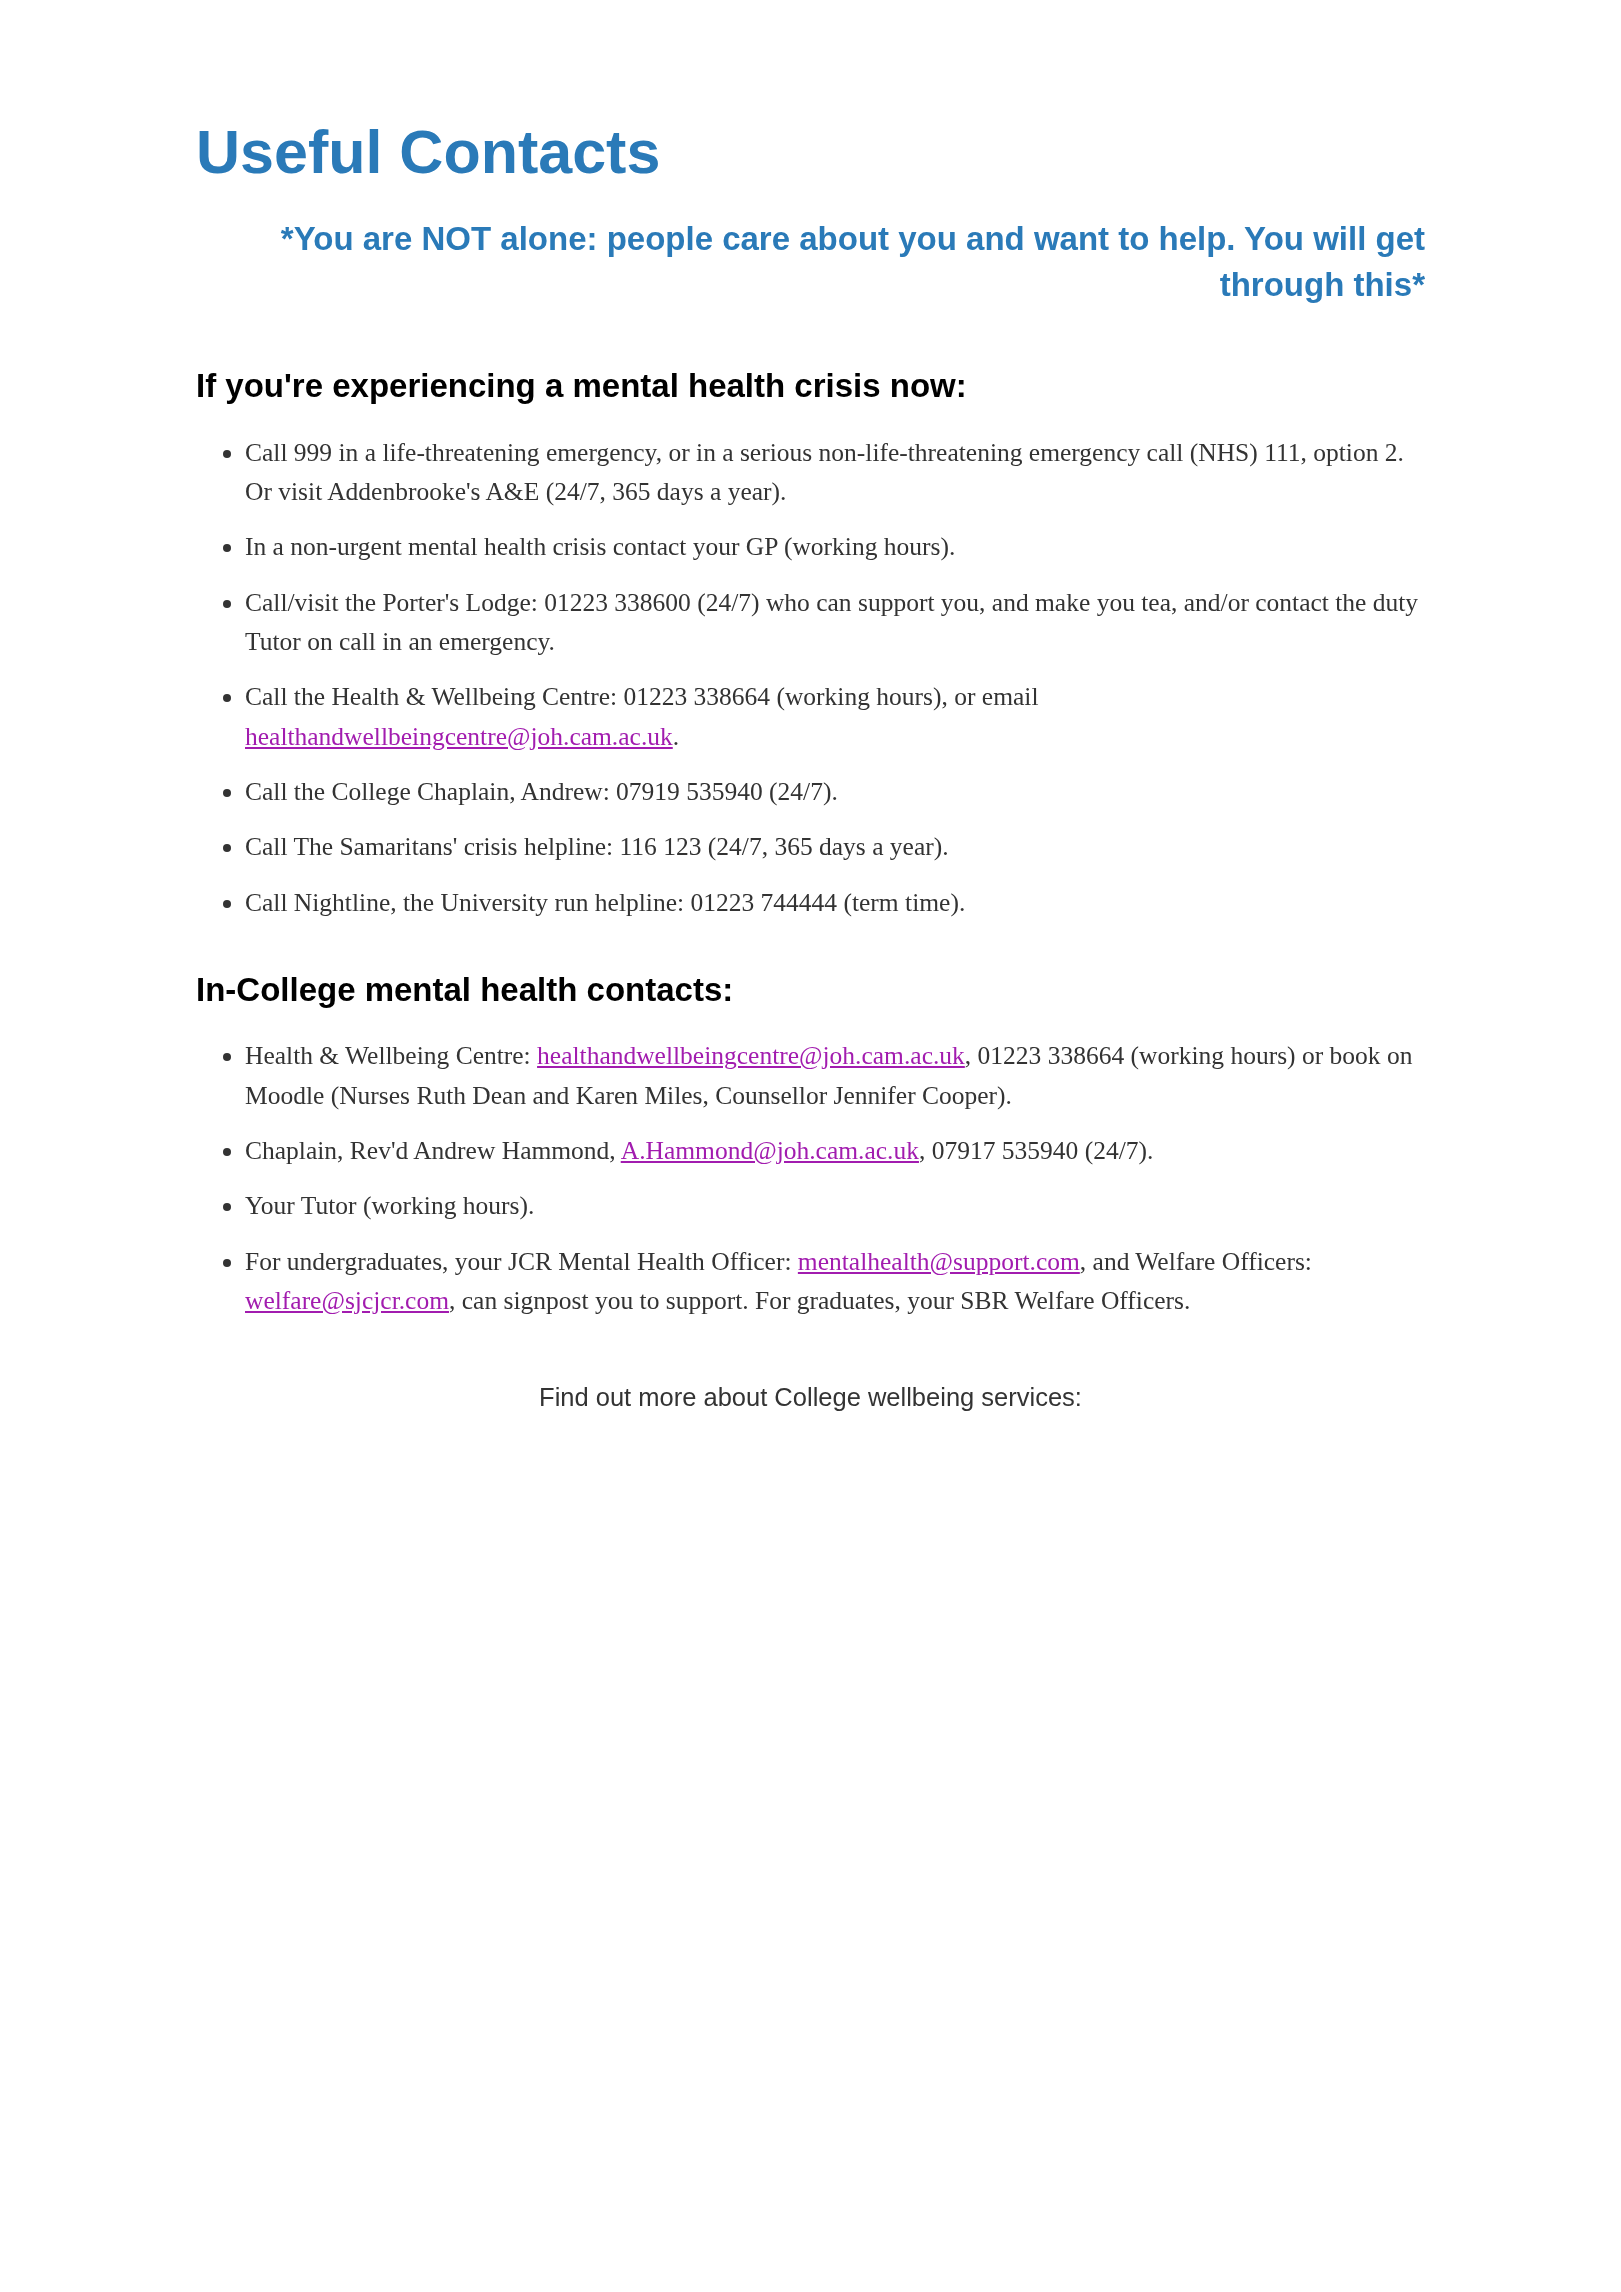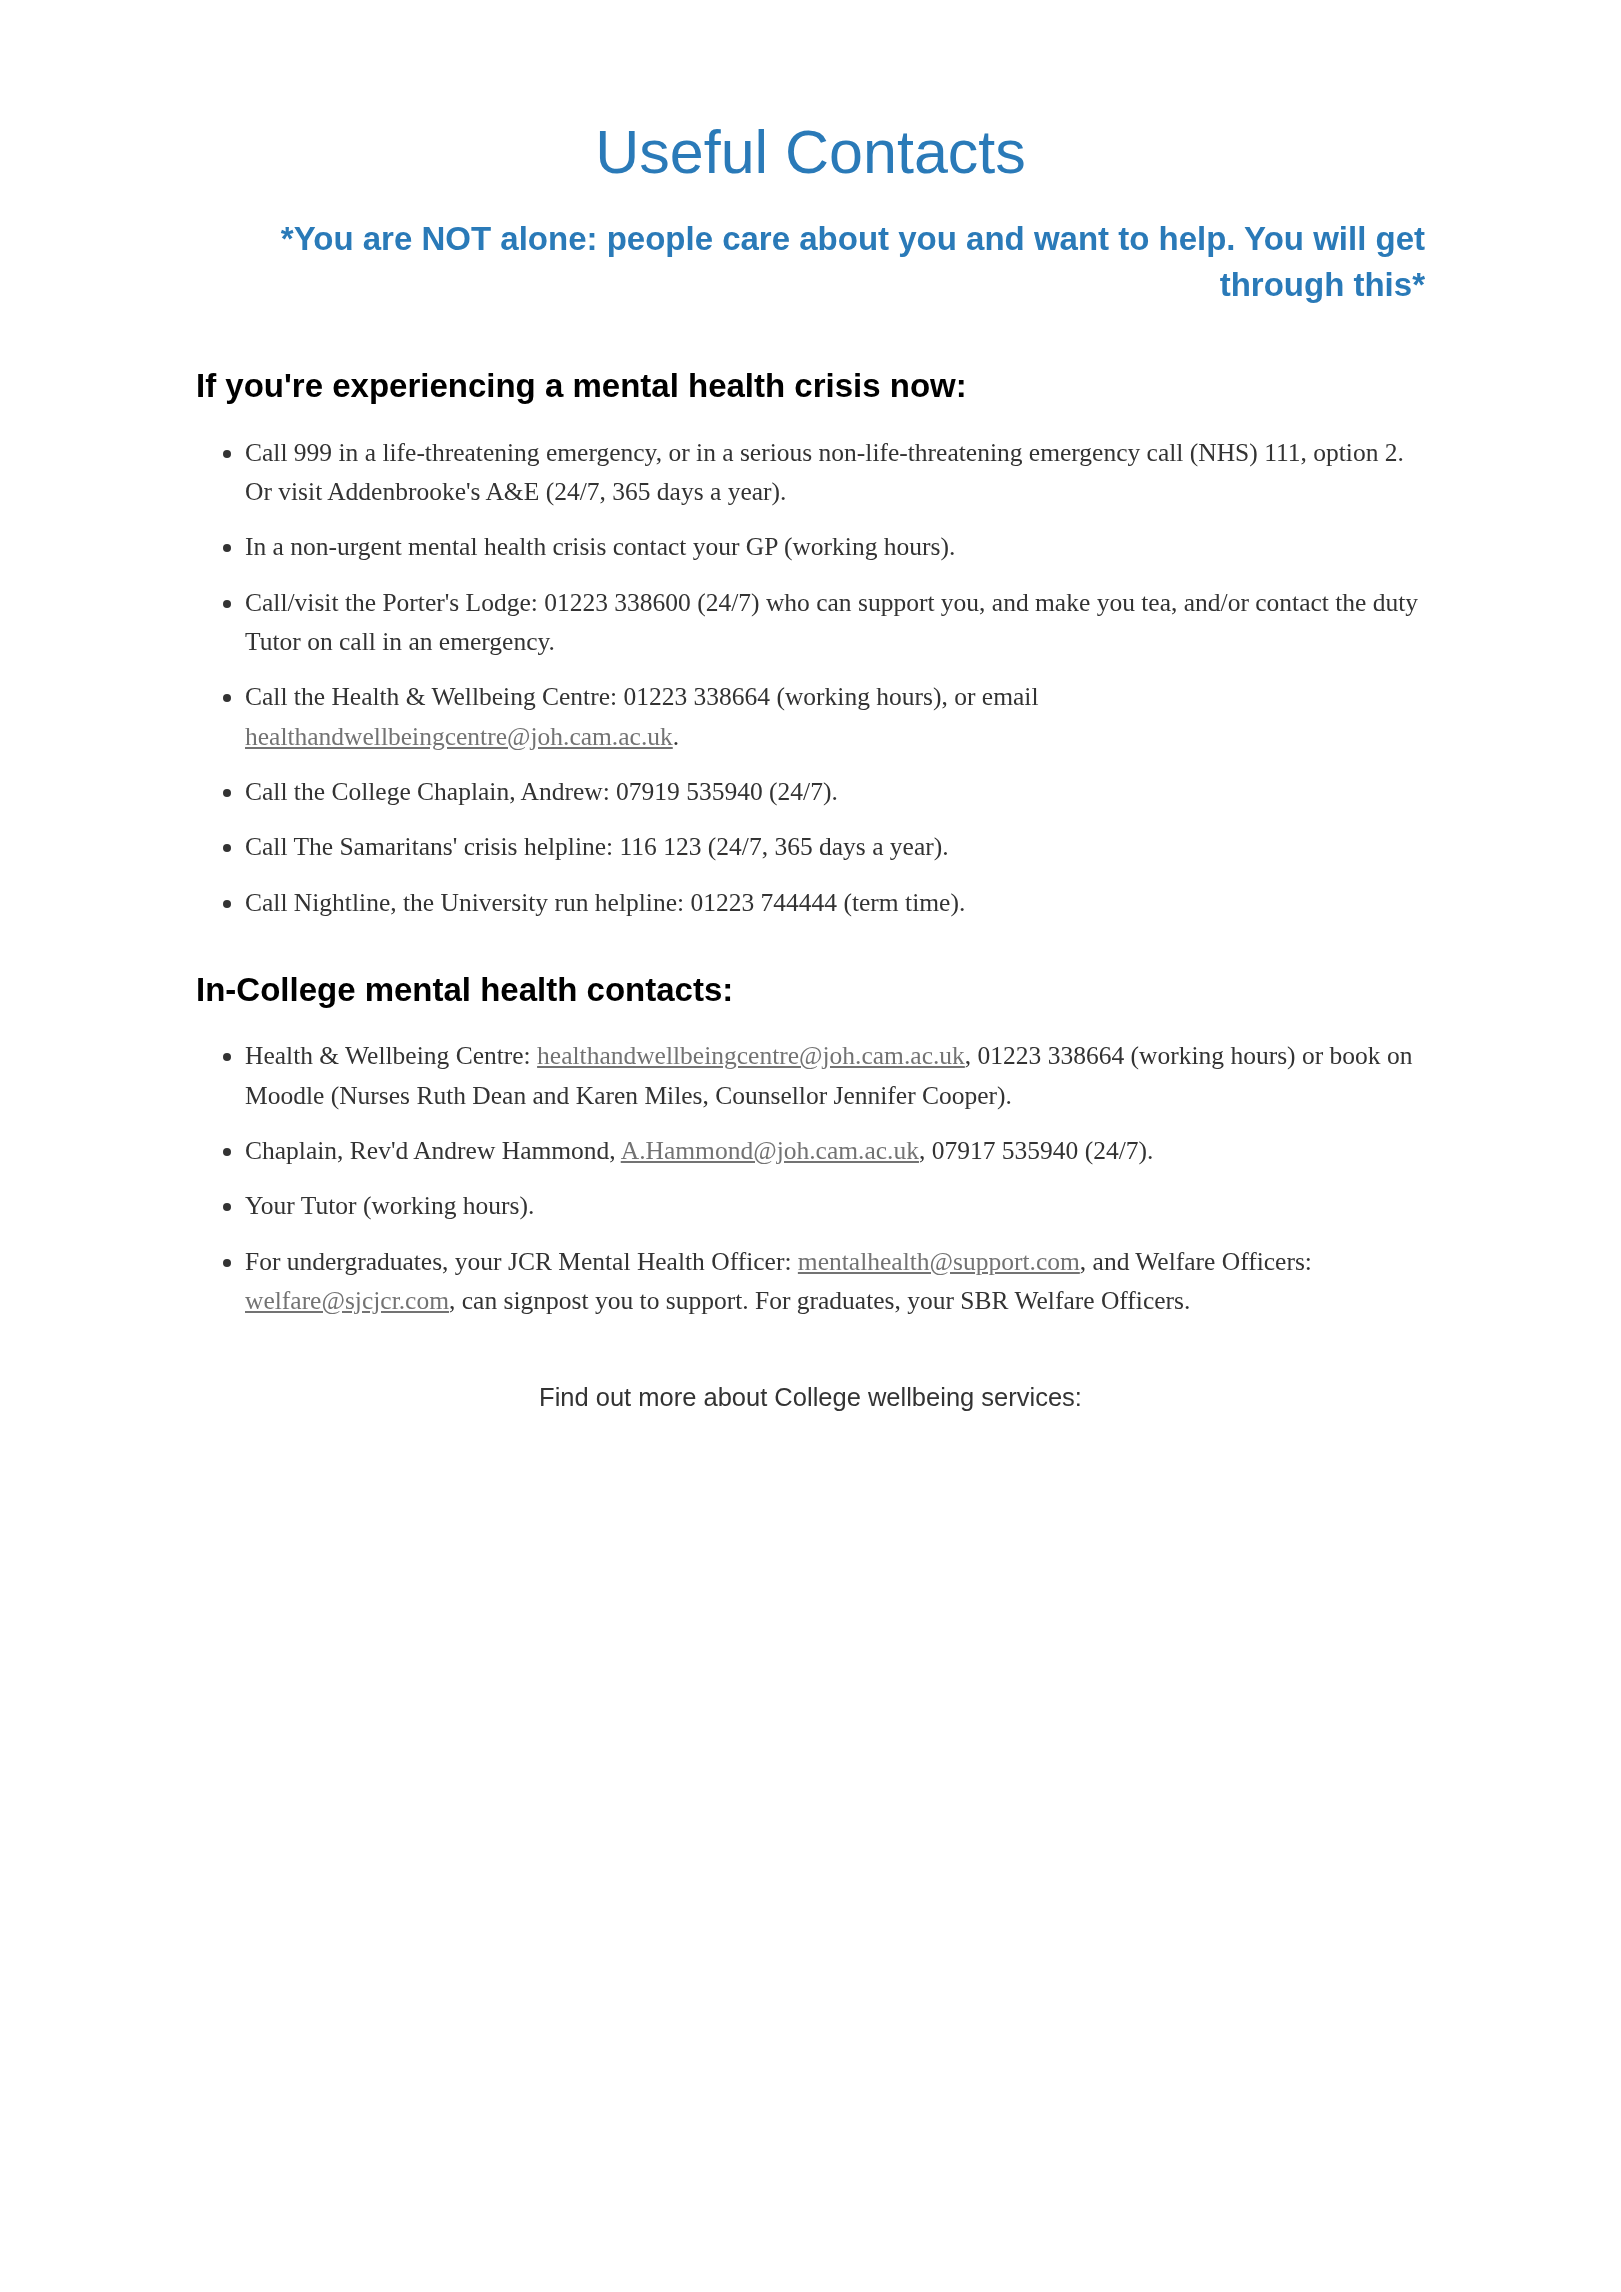--- a/index.html
+++ b/index.html
@@ -11,23 +11,23 @@
     body {
       background: #ffffff;
       font-family: Arial, sans-serif;
       color: #333333;
       width: 1621px;
       min-height: 2293px;
       padding: 78px 196px;
     }
 
     .page-title {
-      text-align: center;
+      text-align: left;
       font-size: 61px;
-      font-weight: normal;
+      font-weight: bold;
       color: #2a7ab8;
       margin-bottom: 29px;
       margin-top: 39px;
     }
 
     .subtitle {
       text-align: right;
       font-size: 33px;
       font-weight: bold;
       color: #2a7ab8;
@@ -52,21 +52,21 @@
     }
 
     .bullet-list li {
       font-size: 25.5px;
       line-height: 1.55;
       margin-bottom: 15.7px;
       color: #333333;
     }
 
     .bullet-list li a {
-      color: #737373;
+      color: #a21caf;
       text-decoration: underline;
     }
 
     .section-divider {
       margin: 49px 0 39px 0;
     }
 
     .footer-section {
       text-align: center;
       margin-top: 62px;

